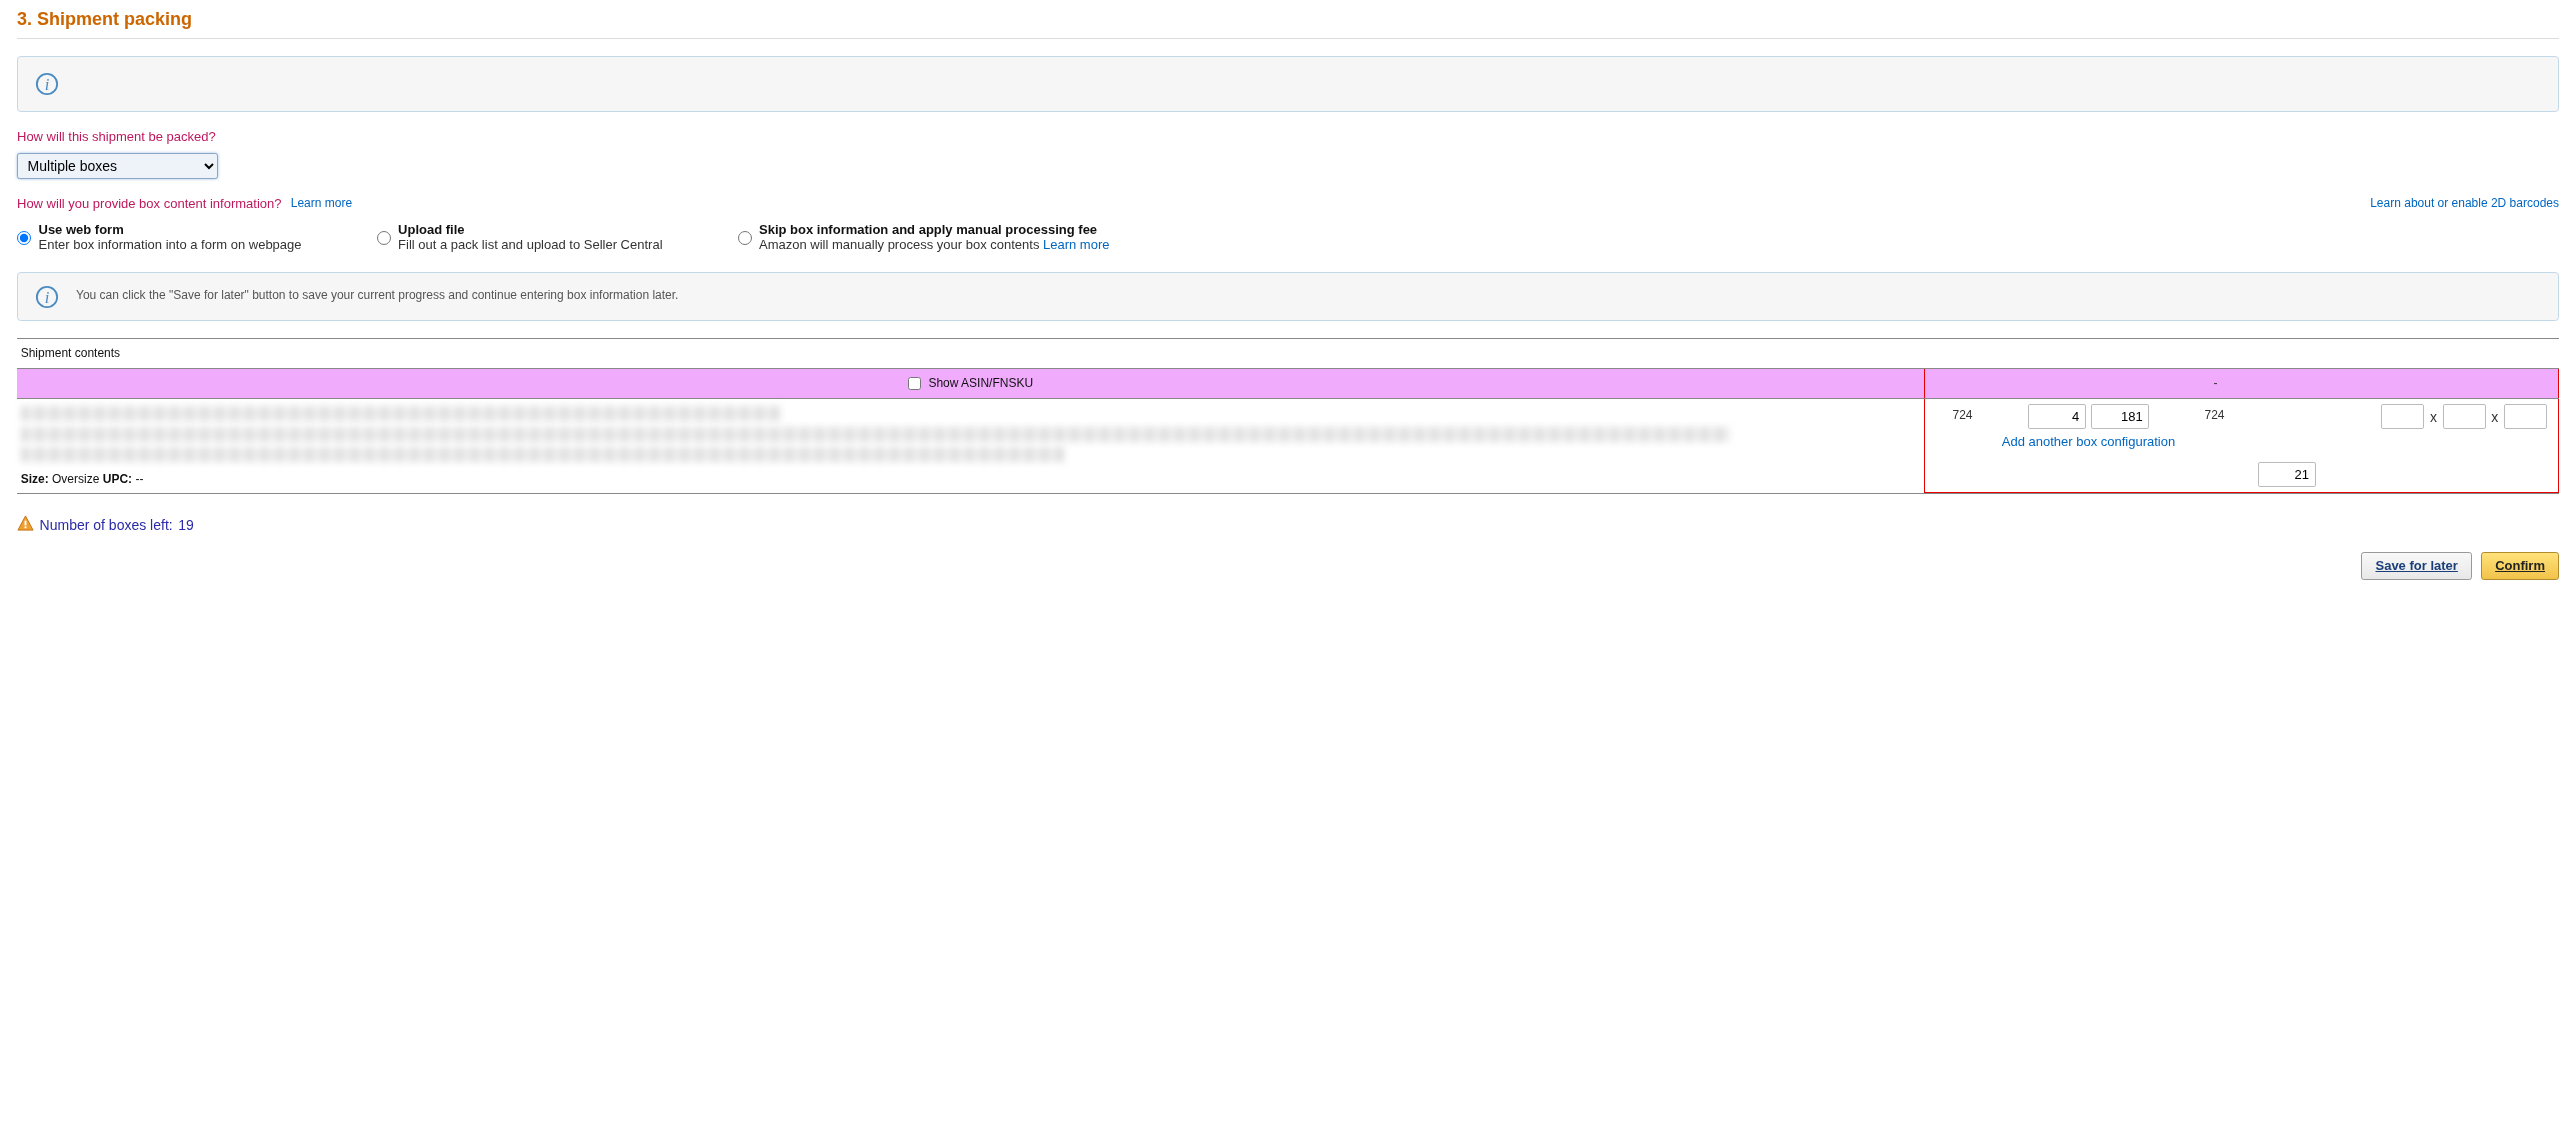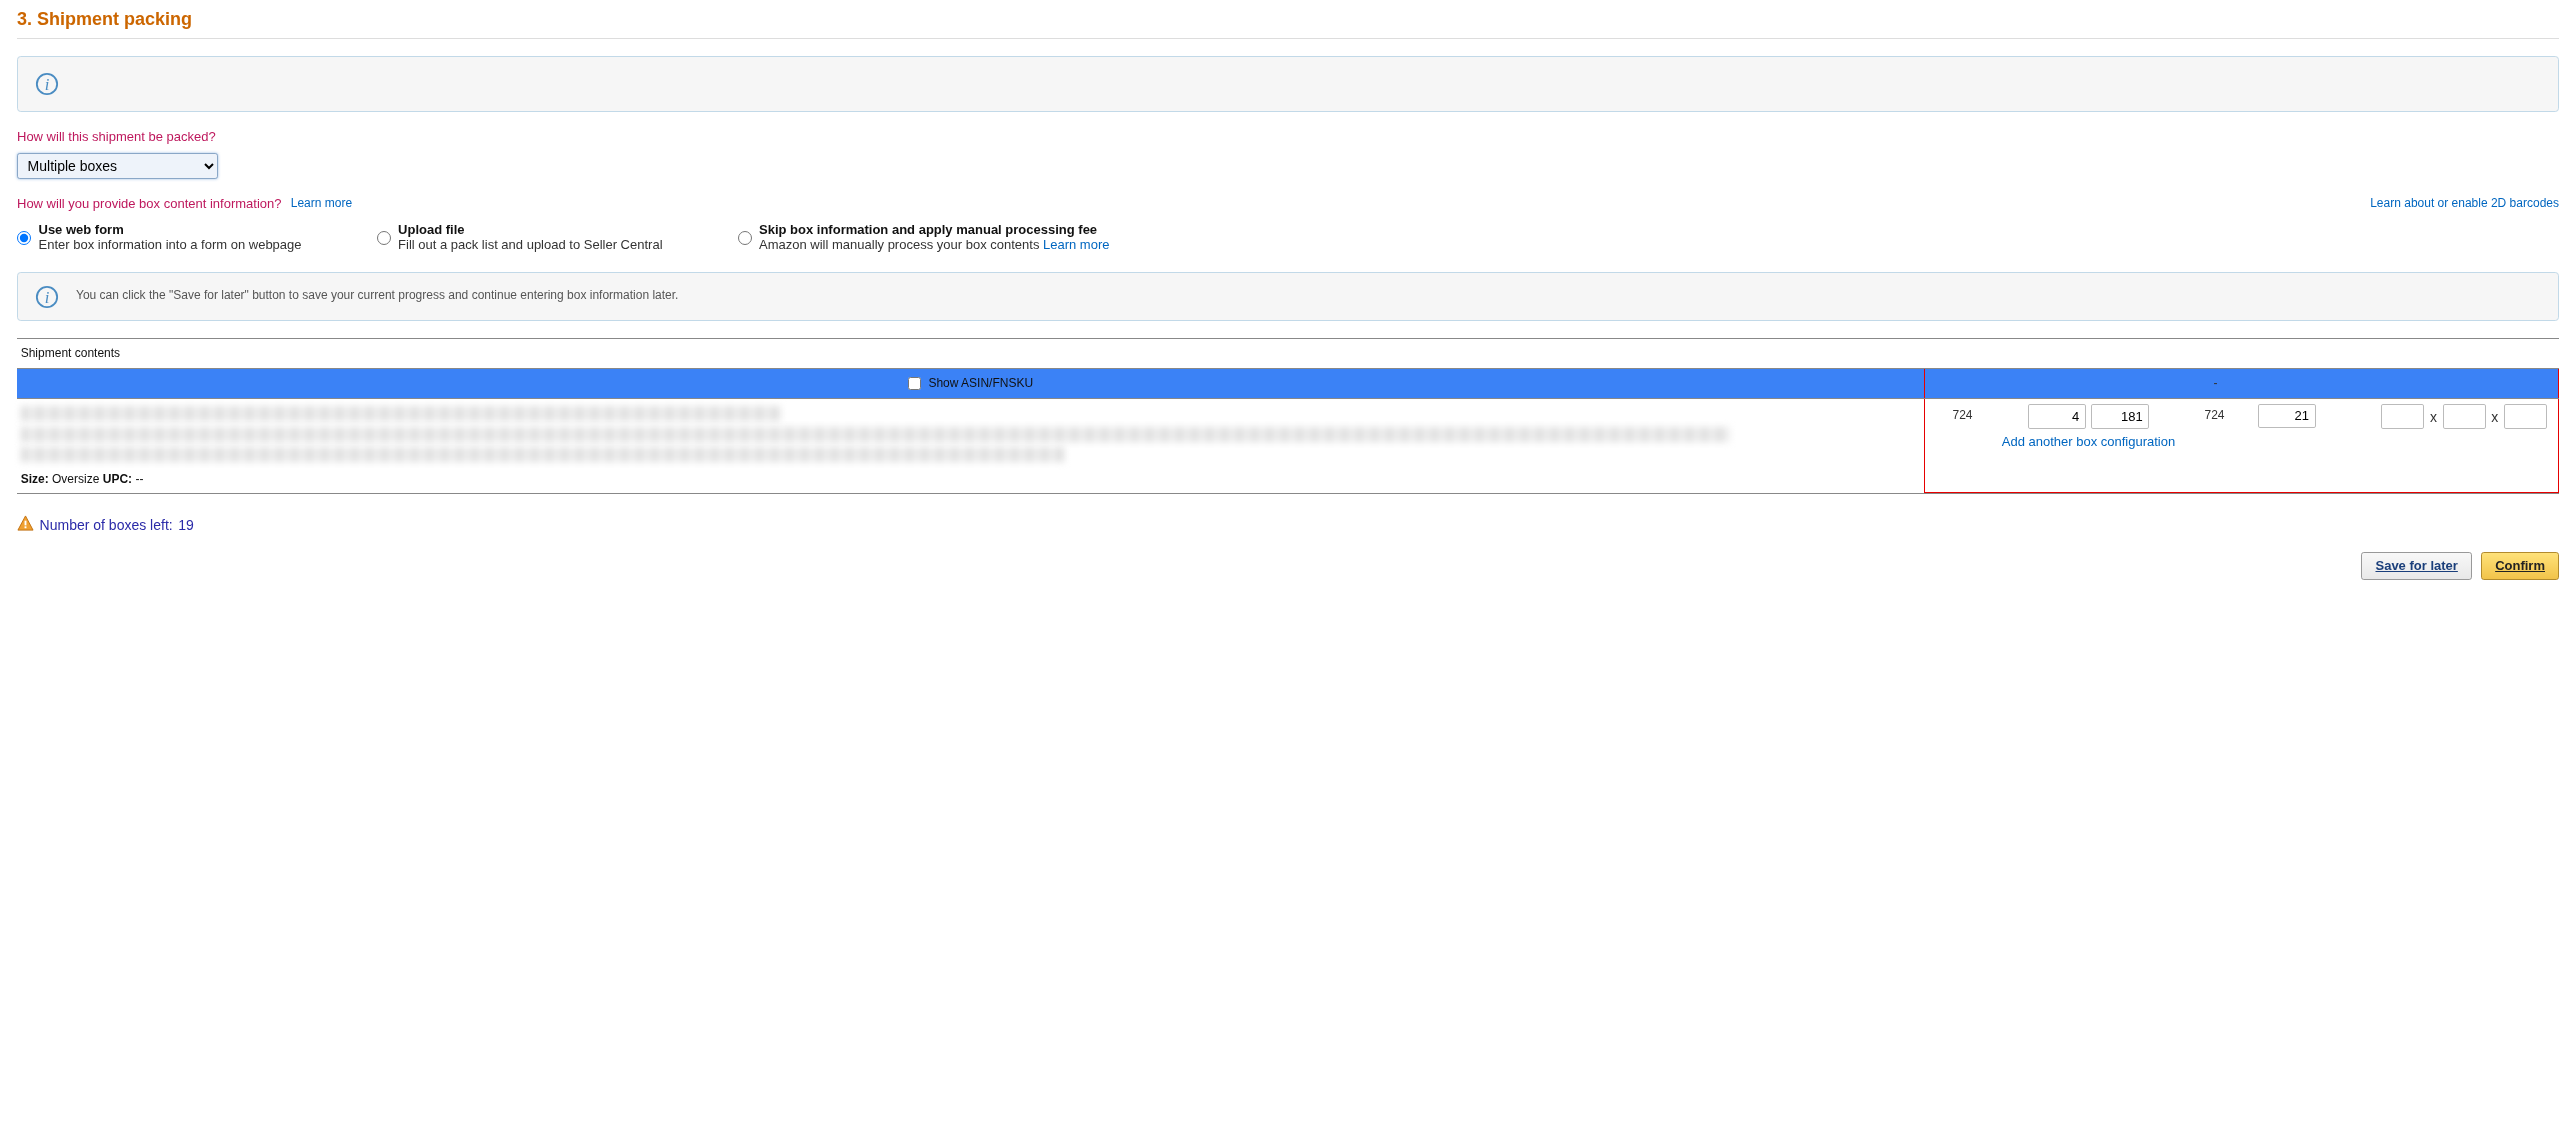--- a/index.html
+++ b/index.html
@@ -86,21 +86,21 @@
     width: 14px; height: 14px;
   }
   .radio-title { font-weight: bold; font-size: 13px; }
   .radio-desc { color: #333; font-size: 13px; }
   .table-wrap { border-top: 1.9px solid #888; }
   .header-row, .sub-row, .data-row {
     display: flex;
     align-items: stretch;
   }
   .header-row { border-bottom: 1.9px solid #888; }
-  .sub-row { background: #3b82f6; border-bottom: 1.9px solid #888; }
+  .sub-row { background: #f0abfc; border-bottom: 1.9px solid #888; }
   .data-row { border-bottom: 1.9px solid #888; }
   .col-contents { flex: 1 1 auto; padding: 7.5px 3.7px; display:flex; flex-direction:column; justify-content:center;}
   .right-block {
     display: flex;
     flex: 0 0 635px;
   }
   .highlight-box {
     border: 1.4px solid #e60000;
   }
   .rcell {
@@ -284,21 +284,21 @@
     <div class="right-block highlight-box" style="border-top:none;">
       <div class="rcell c-shipqty" style="justify-content:flex-start;padding-top:9.3px;">724</div>
       <div class="data-config-col">
         <div class="config-line">
           <input class="num-input" value="4" style="">
           <input class="num-input" value="181" style="">
         </div>
         <div class="add-config">Add another box configuration</div>
       </div>
       <div class="rcell c-totalqty" style="justify-content:flex-start;padding-top:9.3px;">724</div>
-      <div class="rcell c-weight" style="justify-content:flex-start;padding-top:5px;">
+      <div class="rcell c-weight" style="justify-content:flex-end;padding-top:23px;">
         <input class="num-input" value="21" style="">
       </div>
       <div class="rcell c-dims" style="justify-content:flex-start;padding-top:5.6px;">
         <div class="dims-wrap">
           <input class="dim-input" value="" style="">
           <span class="dim-sep">x</span>
           <input class="dim-input" value="" style="">
           <span class="dim-sep">x</span>
           <input class="dim-input" value="" style="">
         </div>

